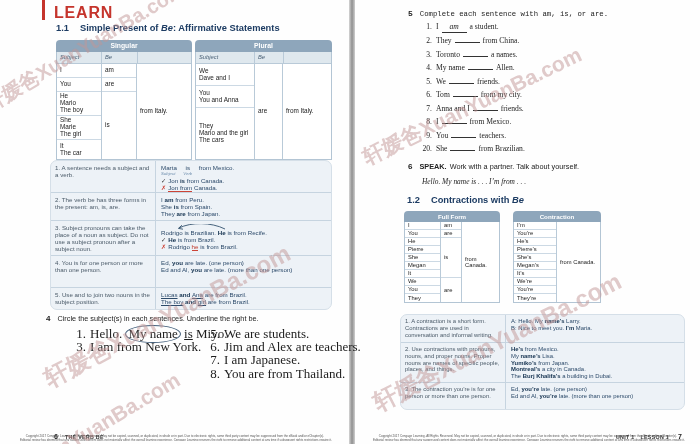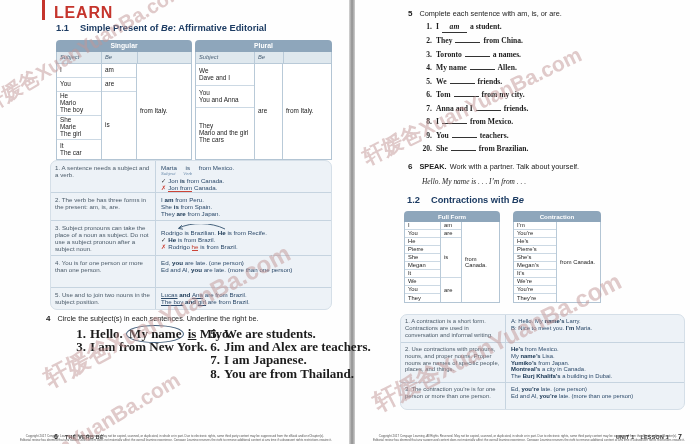--- a/index.html
+++ b/index.html
@@ -49,21 +49,21 @@
   .chk{color:#3a3a3a;margin-right:2px;}
   .crs{color:#cc3b2f;margin-right:2px;}
   .lblrow{font-size:4.3px;color:#6f8fae;font-style:italic;margin-top:-1px;}
   .lblrow i{margin-right:8px;}
   .arrowwrap{position:relative;padding-top:5px;}
   .arrowwrap svg{position:absolute;top:0;left:14px;}
   
   .exhead{position:absolute;font-size:7.3px;color:#222;white-space:nowrap;}
   .exnum{font-weight:bold;font-size:8px;margin-right:7px;}
   .exitems{position:absolute;font-size:13px;color:#1c1c1c;}
-  .exitem{height:13.2px;line-height:13.2px;white-space:nowrap;font-weight:bold;}
+  .exitem{height:13.2px;line-height:13.2px;white-space:nowrap;}
   .ex5 .exitem{height:13.45px;line-height:13.45px;}
   .inum{display:inline-block;width:14px;text-align:right;margin-right:4px;}
   .blank{display:inline-block;min-width:25px;border-bottom:1px solid #333;text-align:center;
          height:9px;line-height:8px;margin:0 3px;}
   .blank i{font-style:italic;}
   .circ{border:1px solid #44607c;border-radius:50%;padding:0 2px 1px 2px;}
   .vul{text-decoration:underline;}
   
   .pgnum{font-weight:bold;font-size:7px;color:#222;}
   .ftlabel{font-weight:bold;font-size:5.3px;color:#333;letter-spacing:0.3px;margin-left:7px;}
@@ -81,21 +81,21 @@
 
 <div class="spread">
   <div class="page" style="left:0;width:349px;"></div>
   <div class="page" style="left:355px;width:345px;"></div>
   <div class="gutter"></div>
 
   <div class="redbar"></div>
   <div class="learn">LEARN</div>
 
   <div class="sech" style="left:56px;top:23px;">
-    <span class="num">1.1</span><span>Simple Present of </span><i>Be</i><span>: Affirmative Editorial</span>
+    <span class="num">1.1</span><span>Simple Present of </span><i>Be</i><span>: Affirmative Statements</span>
   </div>
 
   <div class="abs" style="left:56px;top:40px;width:276px;height:118px;">
     <div class="thalf" style="left:0;width:136px;">
       <div class="t-head">Singular</div>
       <div class="tbody-box">
         <div class="t-sub">
           <span style="width:44px;">Subject</span>
             <span style="width:36px;">Be</span>
             <span style="flex:1;"></span>
@@ -232,21 +232,21 @@
   </div>
 
   <div class="abs" style="left:54px;top:425px;white-space:nowrap;">
     <span class="pgnum">6</span><span class="ftlabel">THE VERB BE</span>
   </div>
   <div class="copy" style="left:-135px;top:434px;">
     <div>Copyright 2017 Cengage Learning. All Rights Reserved. May not be copied, scanned, or duplicated, in whole or in part. Due to electronic rights, some third party content may be suppressed from the eBook and/or eChapter(s).</div>
     <div>Editorial review has deemed that any suppressed content does not materially affect the overall learning experience. Cengage Learning reserves the right to remove additional content at any time if subsequent rights restrictions require it.</div>
   </div>
 
-  <div class="exhead" style="left:408px;top:9px;">
+  <div class="exhead" style="left:408px;top:9px;font-family:Liberation Mono, monospace;">
     <span class="exnum">5</span><span>Complete each sentence with am, is, or are.</span>
   </div>
   <div class="exitems ex5 serif" style="left:418px;top:20px;font-size:7.6px;">
     <div class="exitem"><span class="inum">1.</span><span>I</span><span class="blank"><i>am</i></span><span>a student.</span></div>
     <div class="exitem"><span class="inum">2.</span><span>They</span><span class="blank"></span><span>from China.</span></div>
     <div class="exitem"><span class="inum">3.</span><span>Toronto</span><span class="blank"></span><span>a names.</span></div>
     <div class="exitem"><span class="inum">4.</span><span>My name</span><span class="blank"></span><span>Allen.</span></div>
     <div class="exitem"><span class="inum">5.</span><span>We</span><span class="blank"></span><span>friends.</span></div>
     <div class="exitem"><span class="inum">6.</span><span>Tom</span><span class="blank"></span><span>from my city.</span></div>
     <div class="exitem"><span class="inum">7.</span><span>Anna and I</span><span class="blank"></span><span>friends.</span></div>

